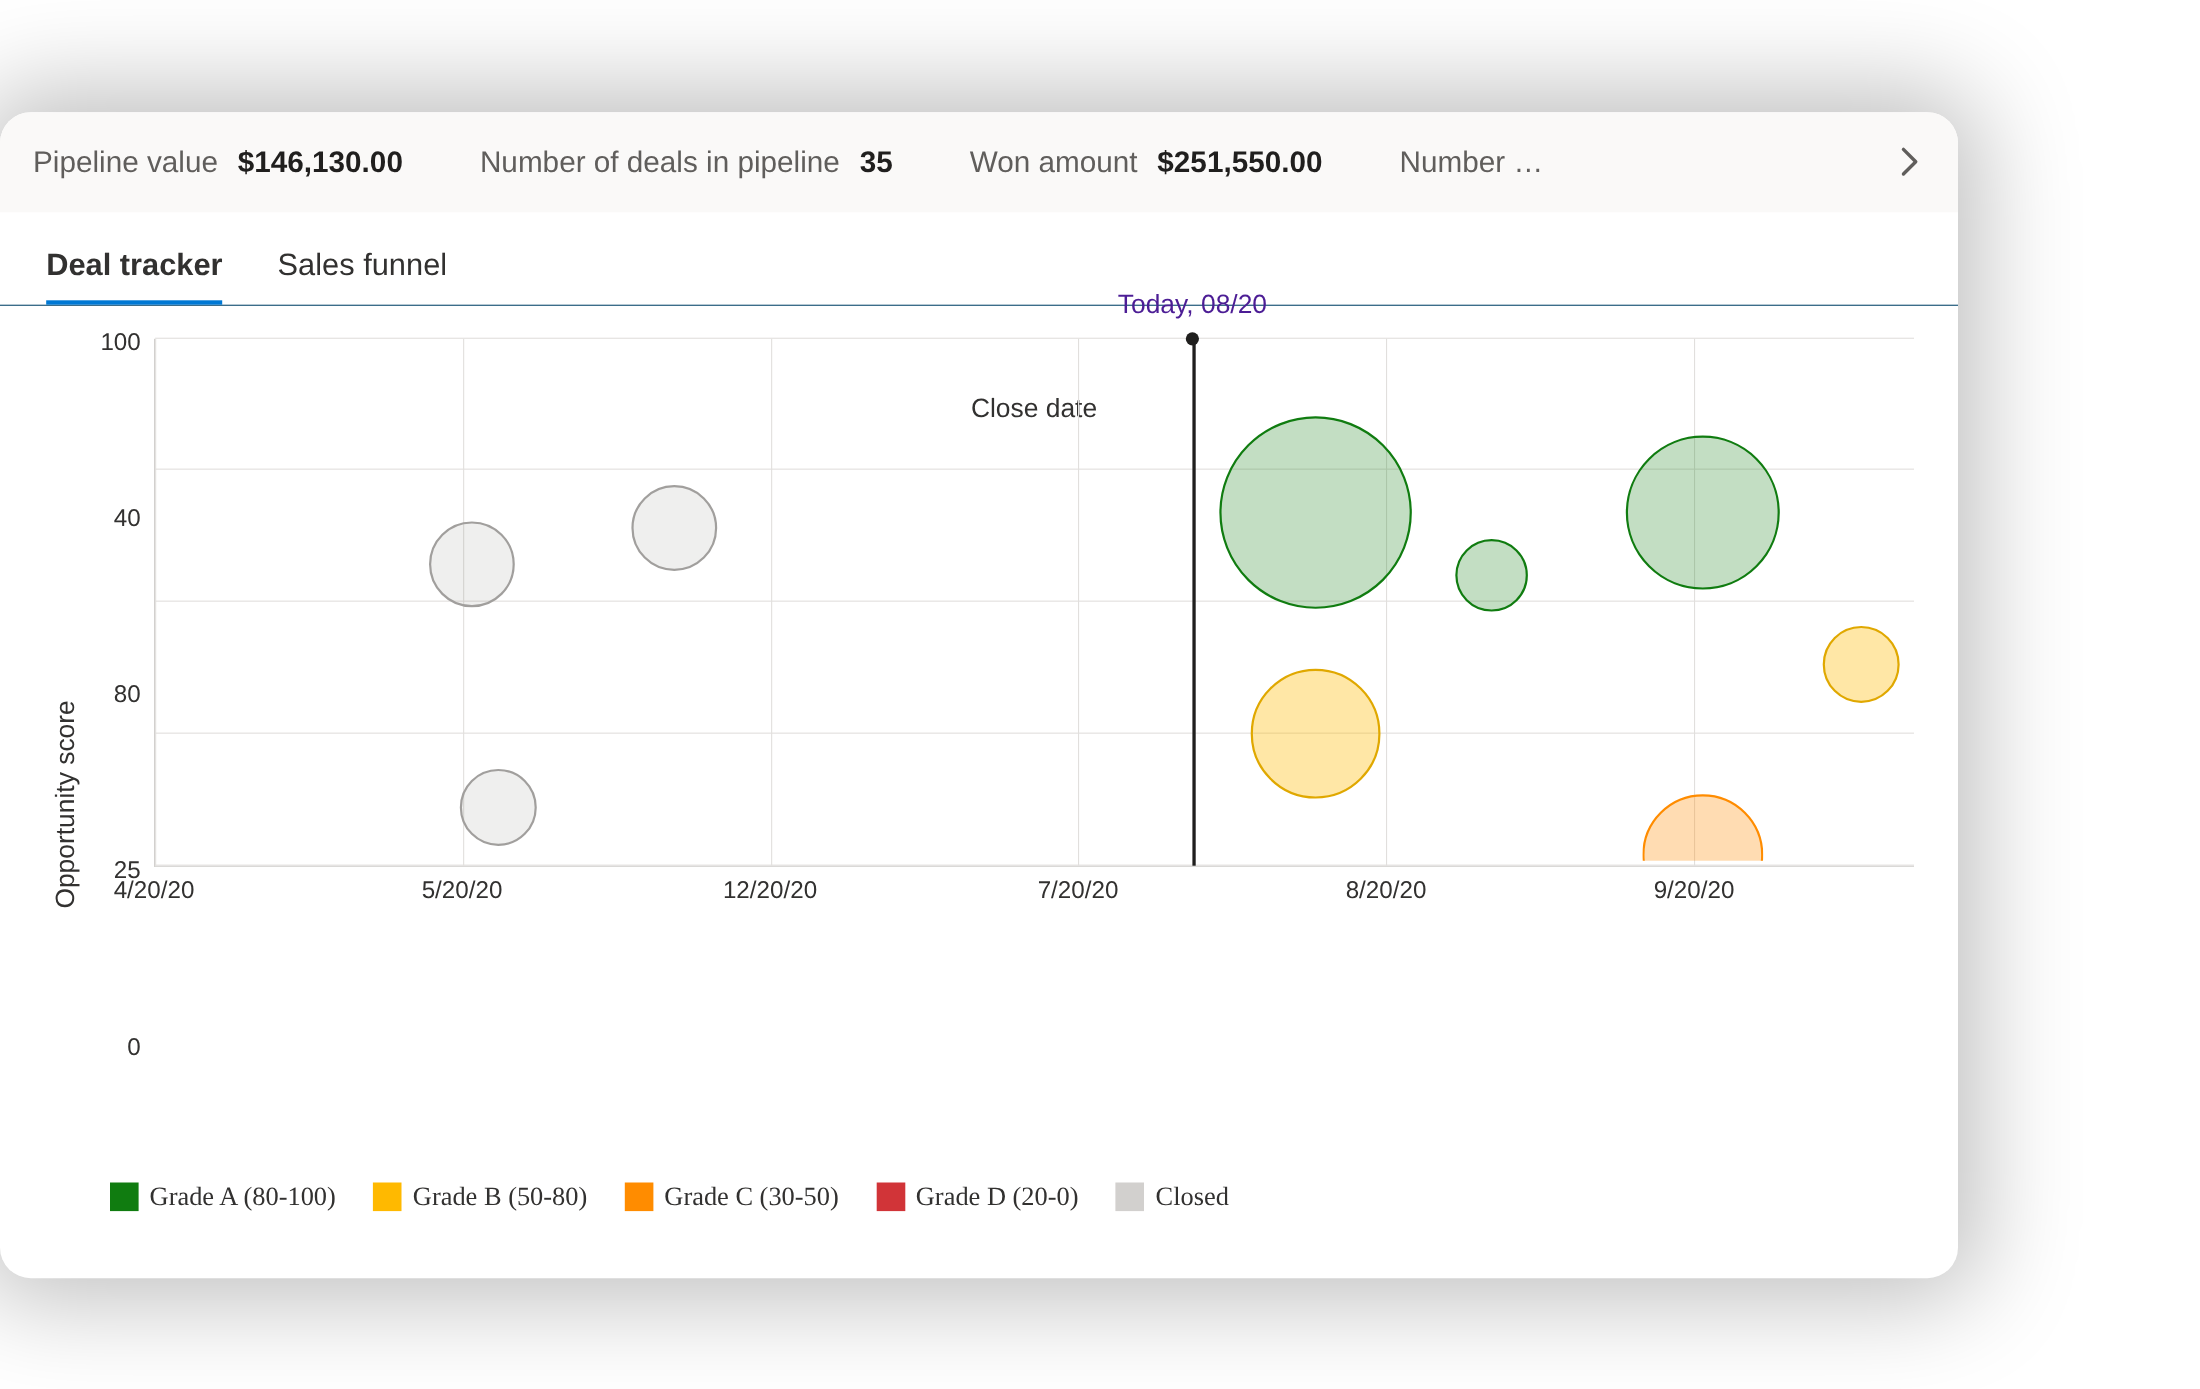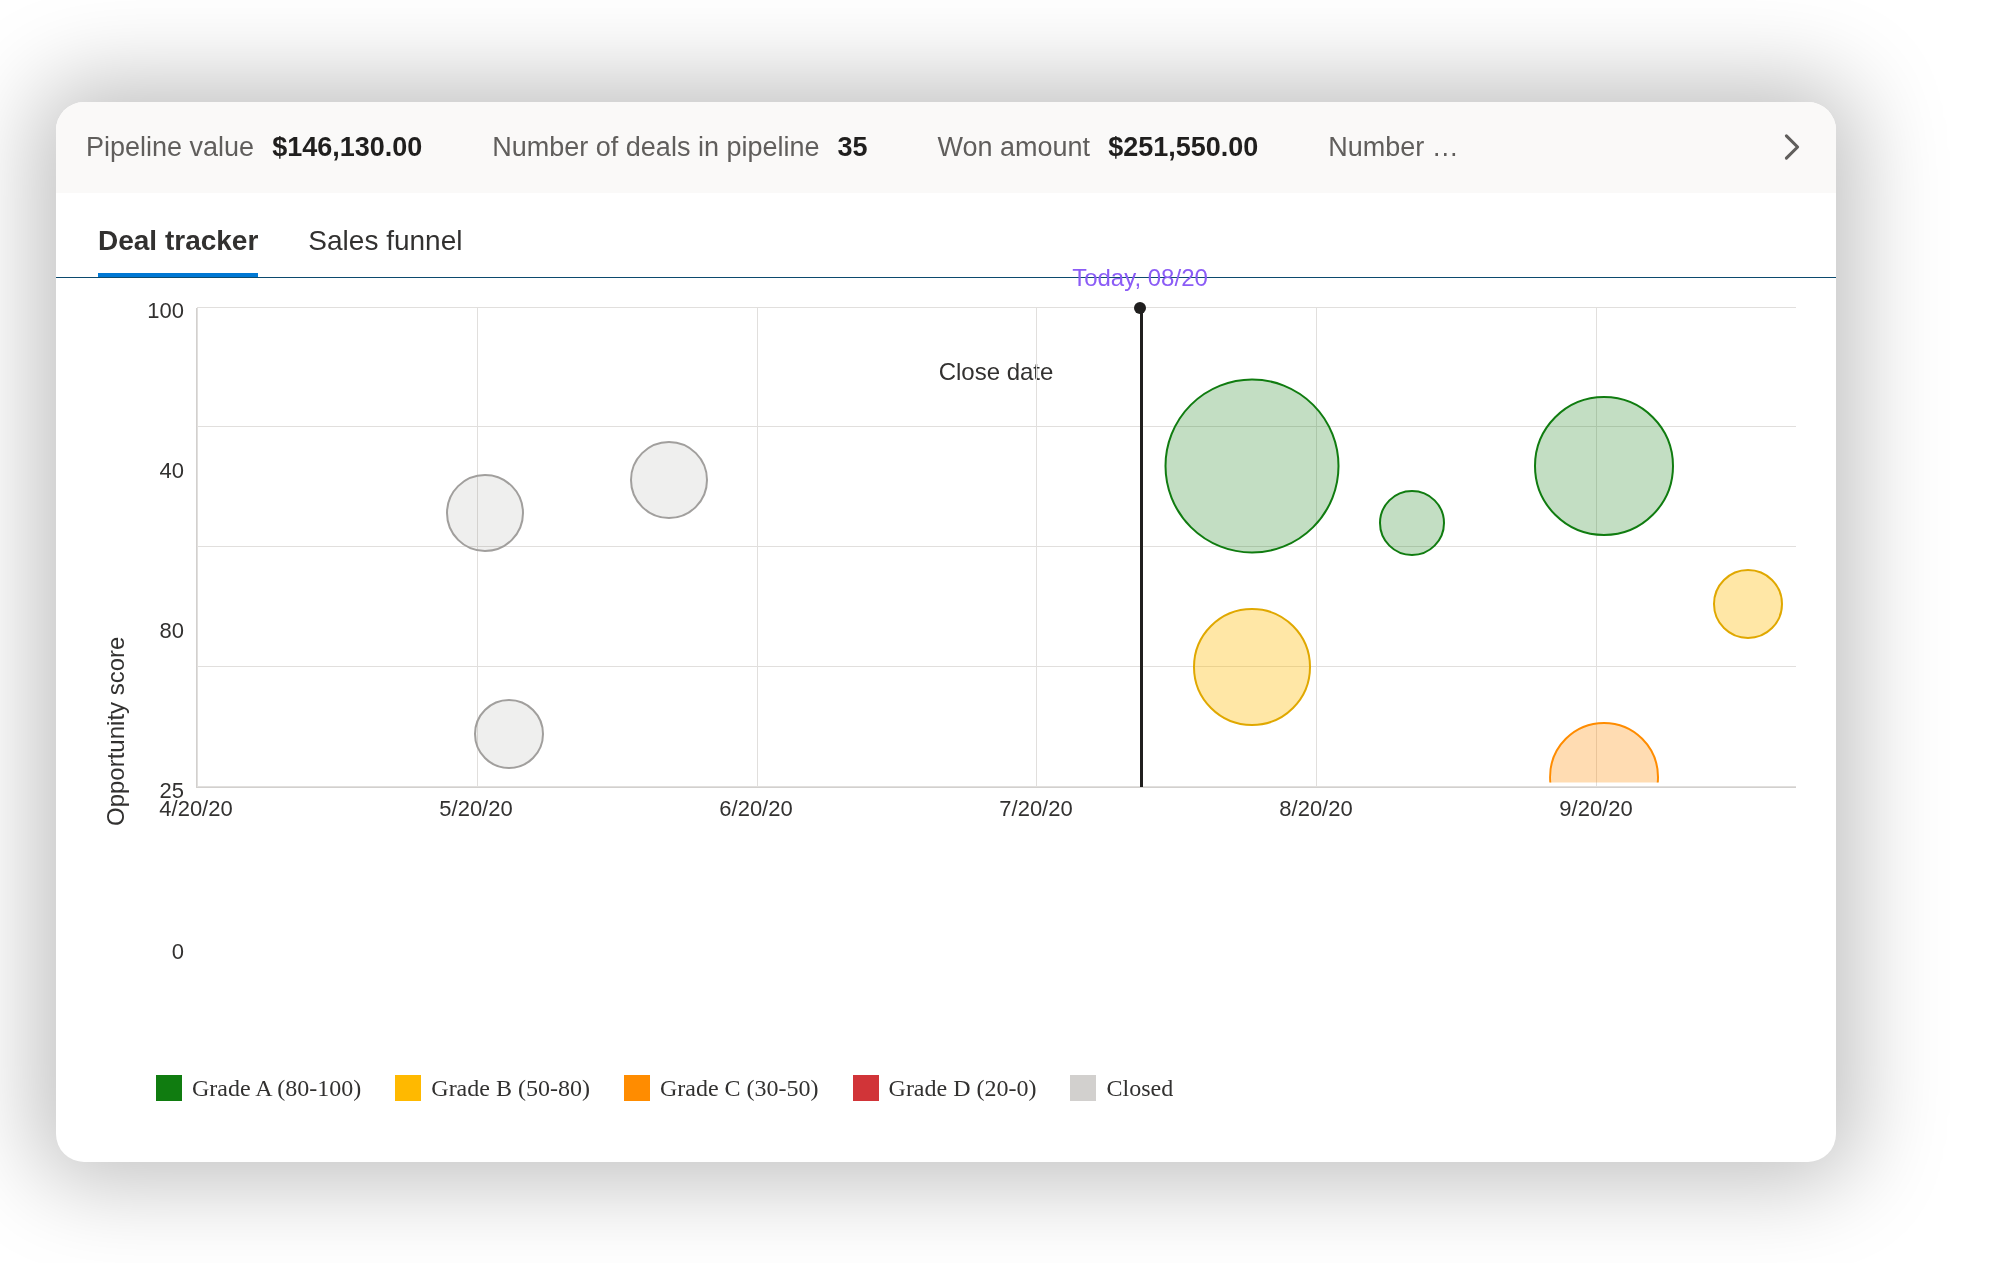--- a/index.html
+++ b/index.html
@@ -1,17 +1,17 @@
 <!DOCTYPE html>
 <html><head>
 <meta charset="utf-8">
 <style>
   * { box-sizing: border-box; margin: 0; padding: 0; }
   html, body { width: 2000px; height: 1263px; font-family: "Segoe UI", Arial, sans-serif; color: #323130; background: #fff; }
-  .stage { width: 1800px; height: 1263px; position: relative; display:flex; align-items:center; justify-content:flex-end;margin-left:36px; }
+  .stage { width: 1800px; height: 1263px; position: relative; display:flex; align-items:center; justify-content:flex-start; }
   .card {
     width: 1780px;
     height: 1060px;
     background: #fff;
     border-radius: 28px;
     box-shadow: 0 0 90px 20px rgba(0,0,0,0.25);
     overflow: hidden;
     display: flex;
     flex-direction: column;
   }
@@ -70,21 +70,21 @@
   }
   .plot-inner {
     position:absolute; left:0; right:0; top:10px; height:480px;
     border-left:1px solid #d2d0ce;
     border-bottom:1px solid #d2d0ce;
   }
   .hgrid { position:absolute; left:0; right:0; height:1px; background:#e1dfdd; }
   .vgrid { position:absolute; top:0; bottom:0; width:1px; background:#e1dfdd; }
   .today-line { position:absolute; top:0; bottom:0; width:3px; background:#201f1e; }
   .today-dot { position:absolute; width:12px; height:12px; border-radius:50%; background:#201f1e; transform:translate(-50%,-50%); }
-  .today-label { position:absolute; transform:translate(-50%,-100%); font-size:24px; color:#8b5cf6; top:-6px; white-space:nowrap; font-weight:500;}
+  .today-label { position:absolute; transform:translate(-50%,-100%); font-size:24px; color:#4c1d95; top:-6px; white-space:nowrap; font-weight:500;}
   .bubble { position:absolute; border-radius:50%; transform:translate(-50%,50%); }
   .b-green  { background: rgba(16,124,16,0.25); border:2px solid #107c10; }
   .b-yellow { background: rgba(255,185,0,0.35); border:2px solid #e0a800; }
   .b-orange { background: rgba(255,140,0,0.30); border:2px solid #ff8c00; }
   .b-grey   { background: rgba(96,94,92,0.10); border:2px solid #a19f9d; }
   .xlabels { position:absolute; left:0; right:0; top:498px; height:40px; }
   .xlabel { position:absolute; transform:translateX(-50%); font-size:22px; color:#323130; }
   .xaxis-title { text-align:center; font-size:24px; color:#323130; margin-top:60px; }
 
   .legend { display:flex; gap:34px; padding: 10px 40px 30px 60px; font-size:24px; align-items:center; flex-wrap:wrap;}
@@ -167,21 +167,21 @@
 
             <div class="bubble b-yellow" style="left:66%; bottom:25%; width:118px;height:118px;"></div>
             <div class="bubble b-yellow" style="left:97%; bottom:38%; width:70px; height:70px;"></div>
 
             <div class="bubble b-orange" style="left:88%; bottom:2%;  width:110px;height:110px; clip-path: inset(0 0 45% 0);"></div>
           </div>
 
           <div class="xlabels">
             <span class="xlabel" style="left:0%">4/20/20</span>
             <span class="xlabel" style="left:17.5%">5/20/20</span>
-            <span class="xlabel" style="left:35%">6/20/20</span>
+            <span class="xlabel" style="left:35%">12/20/20</span>
             <span class="xlabel" style="left:52.5%">7/20/20</span>
             <span class="xlabel" style="left:70%">8/20/20</span>
             <span class="xlabel" style="left:87.5%">9/20/20</span>
           </div>
           <div class="xaxis-title">Close date</div>
         </div>
       </div>
 
       <div class="legend">
         <span class="legend-item">

